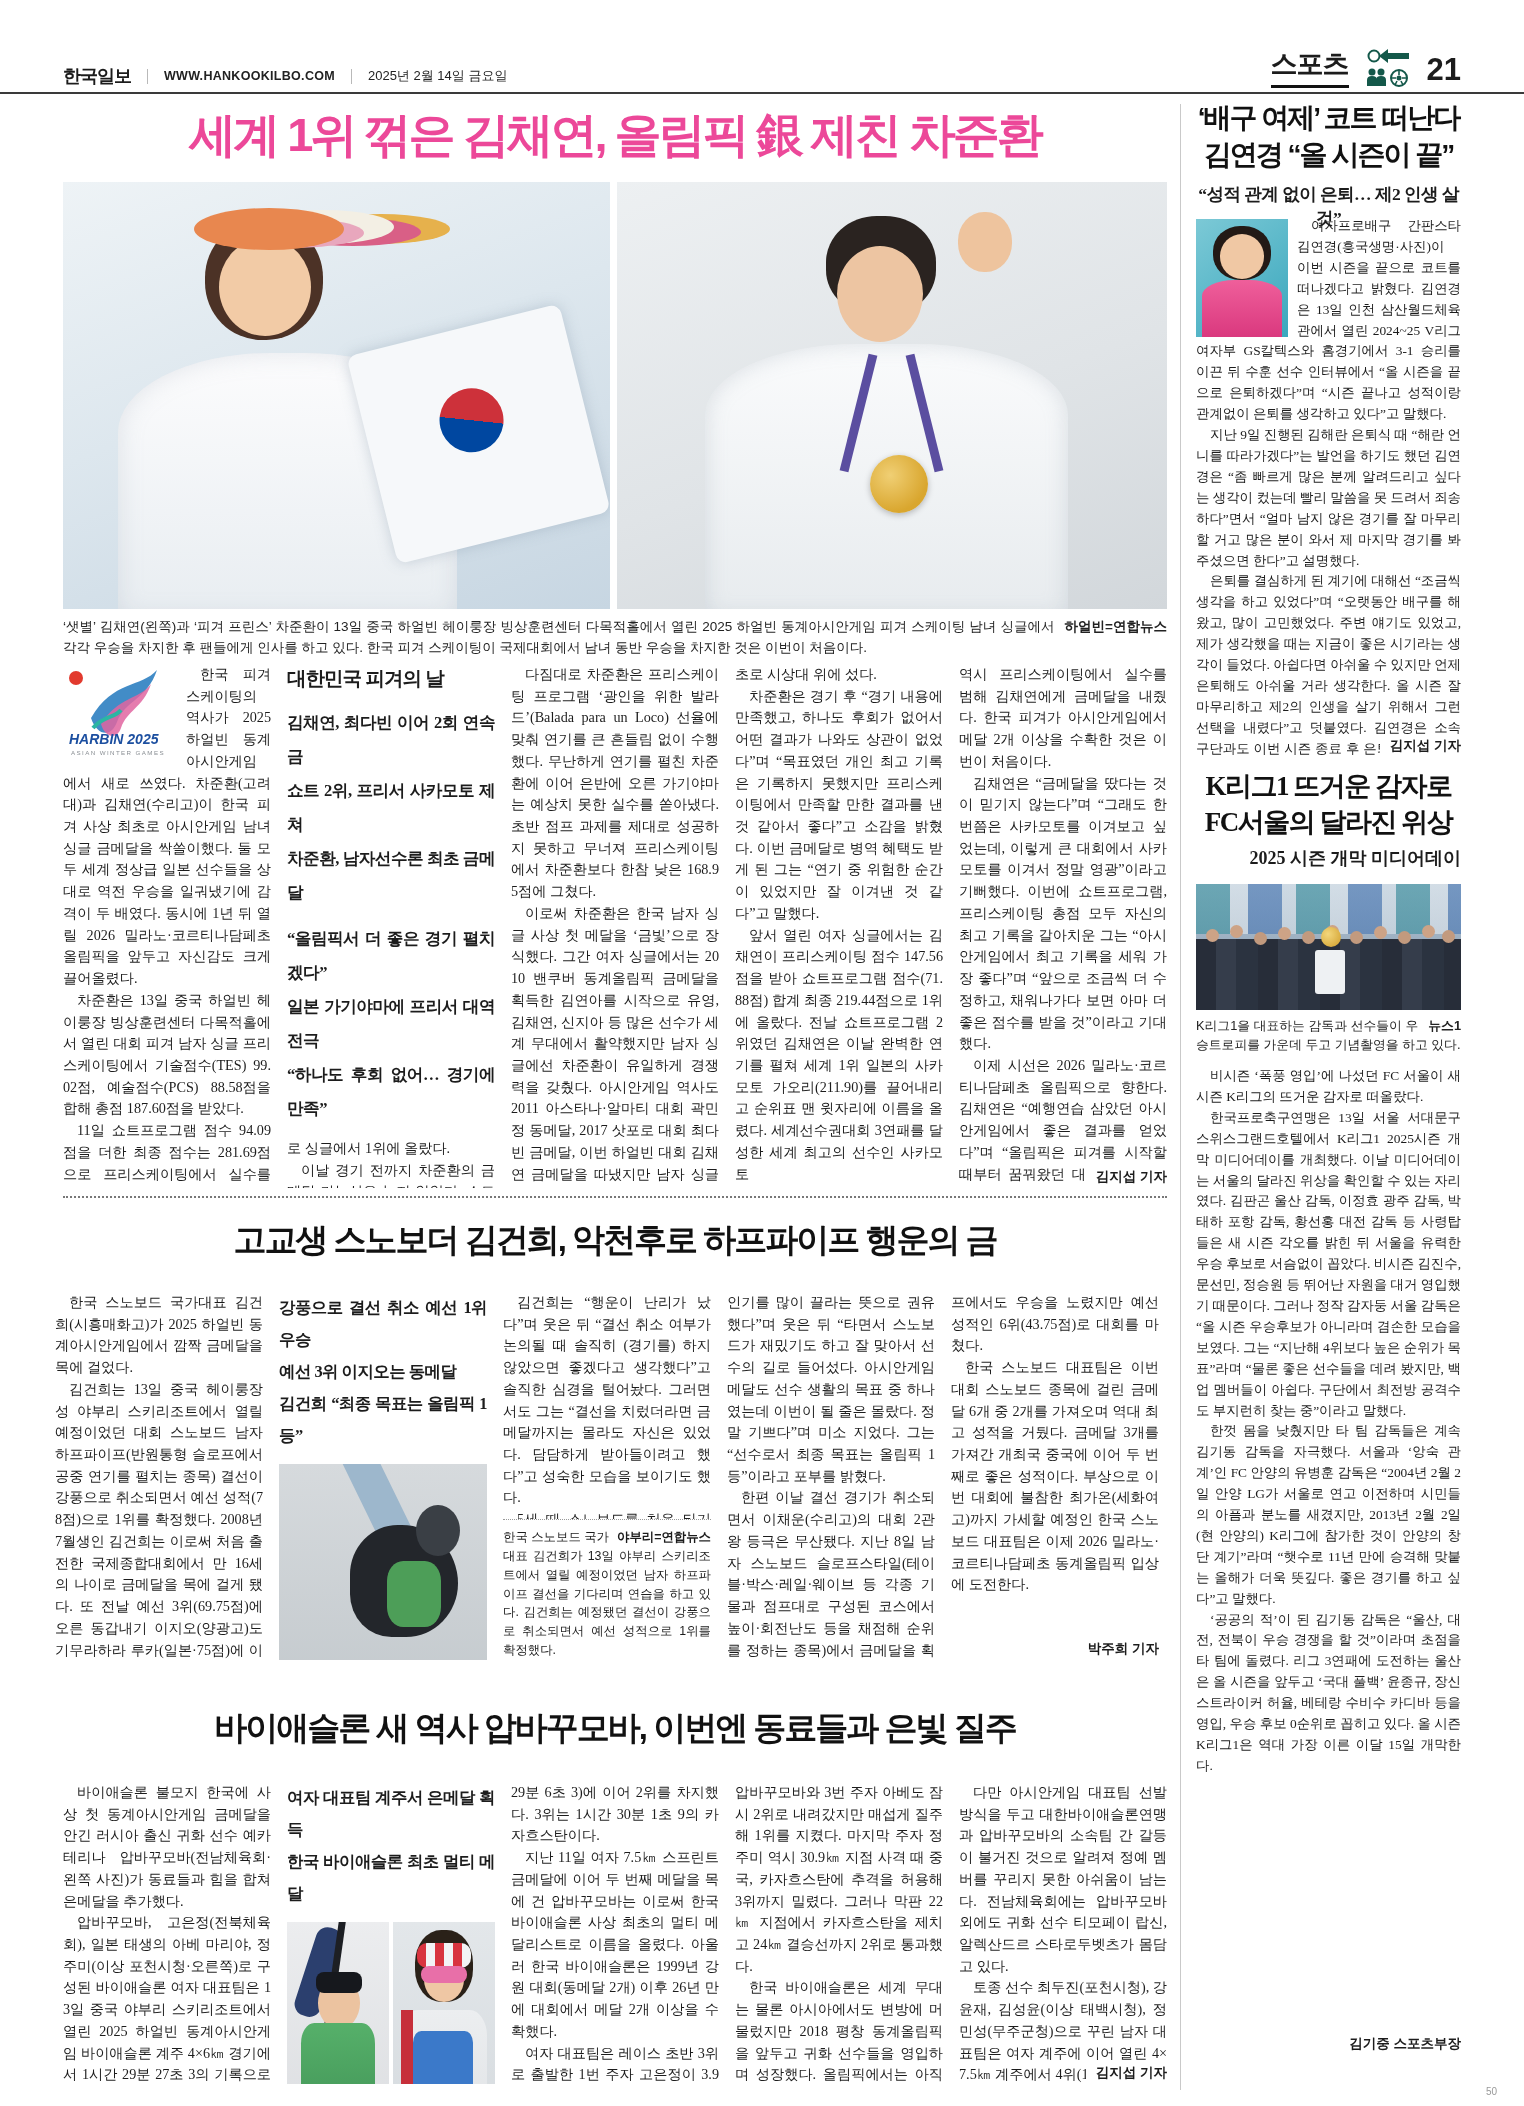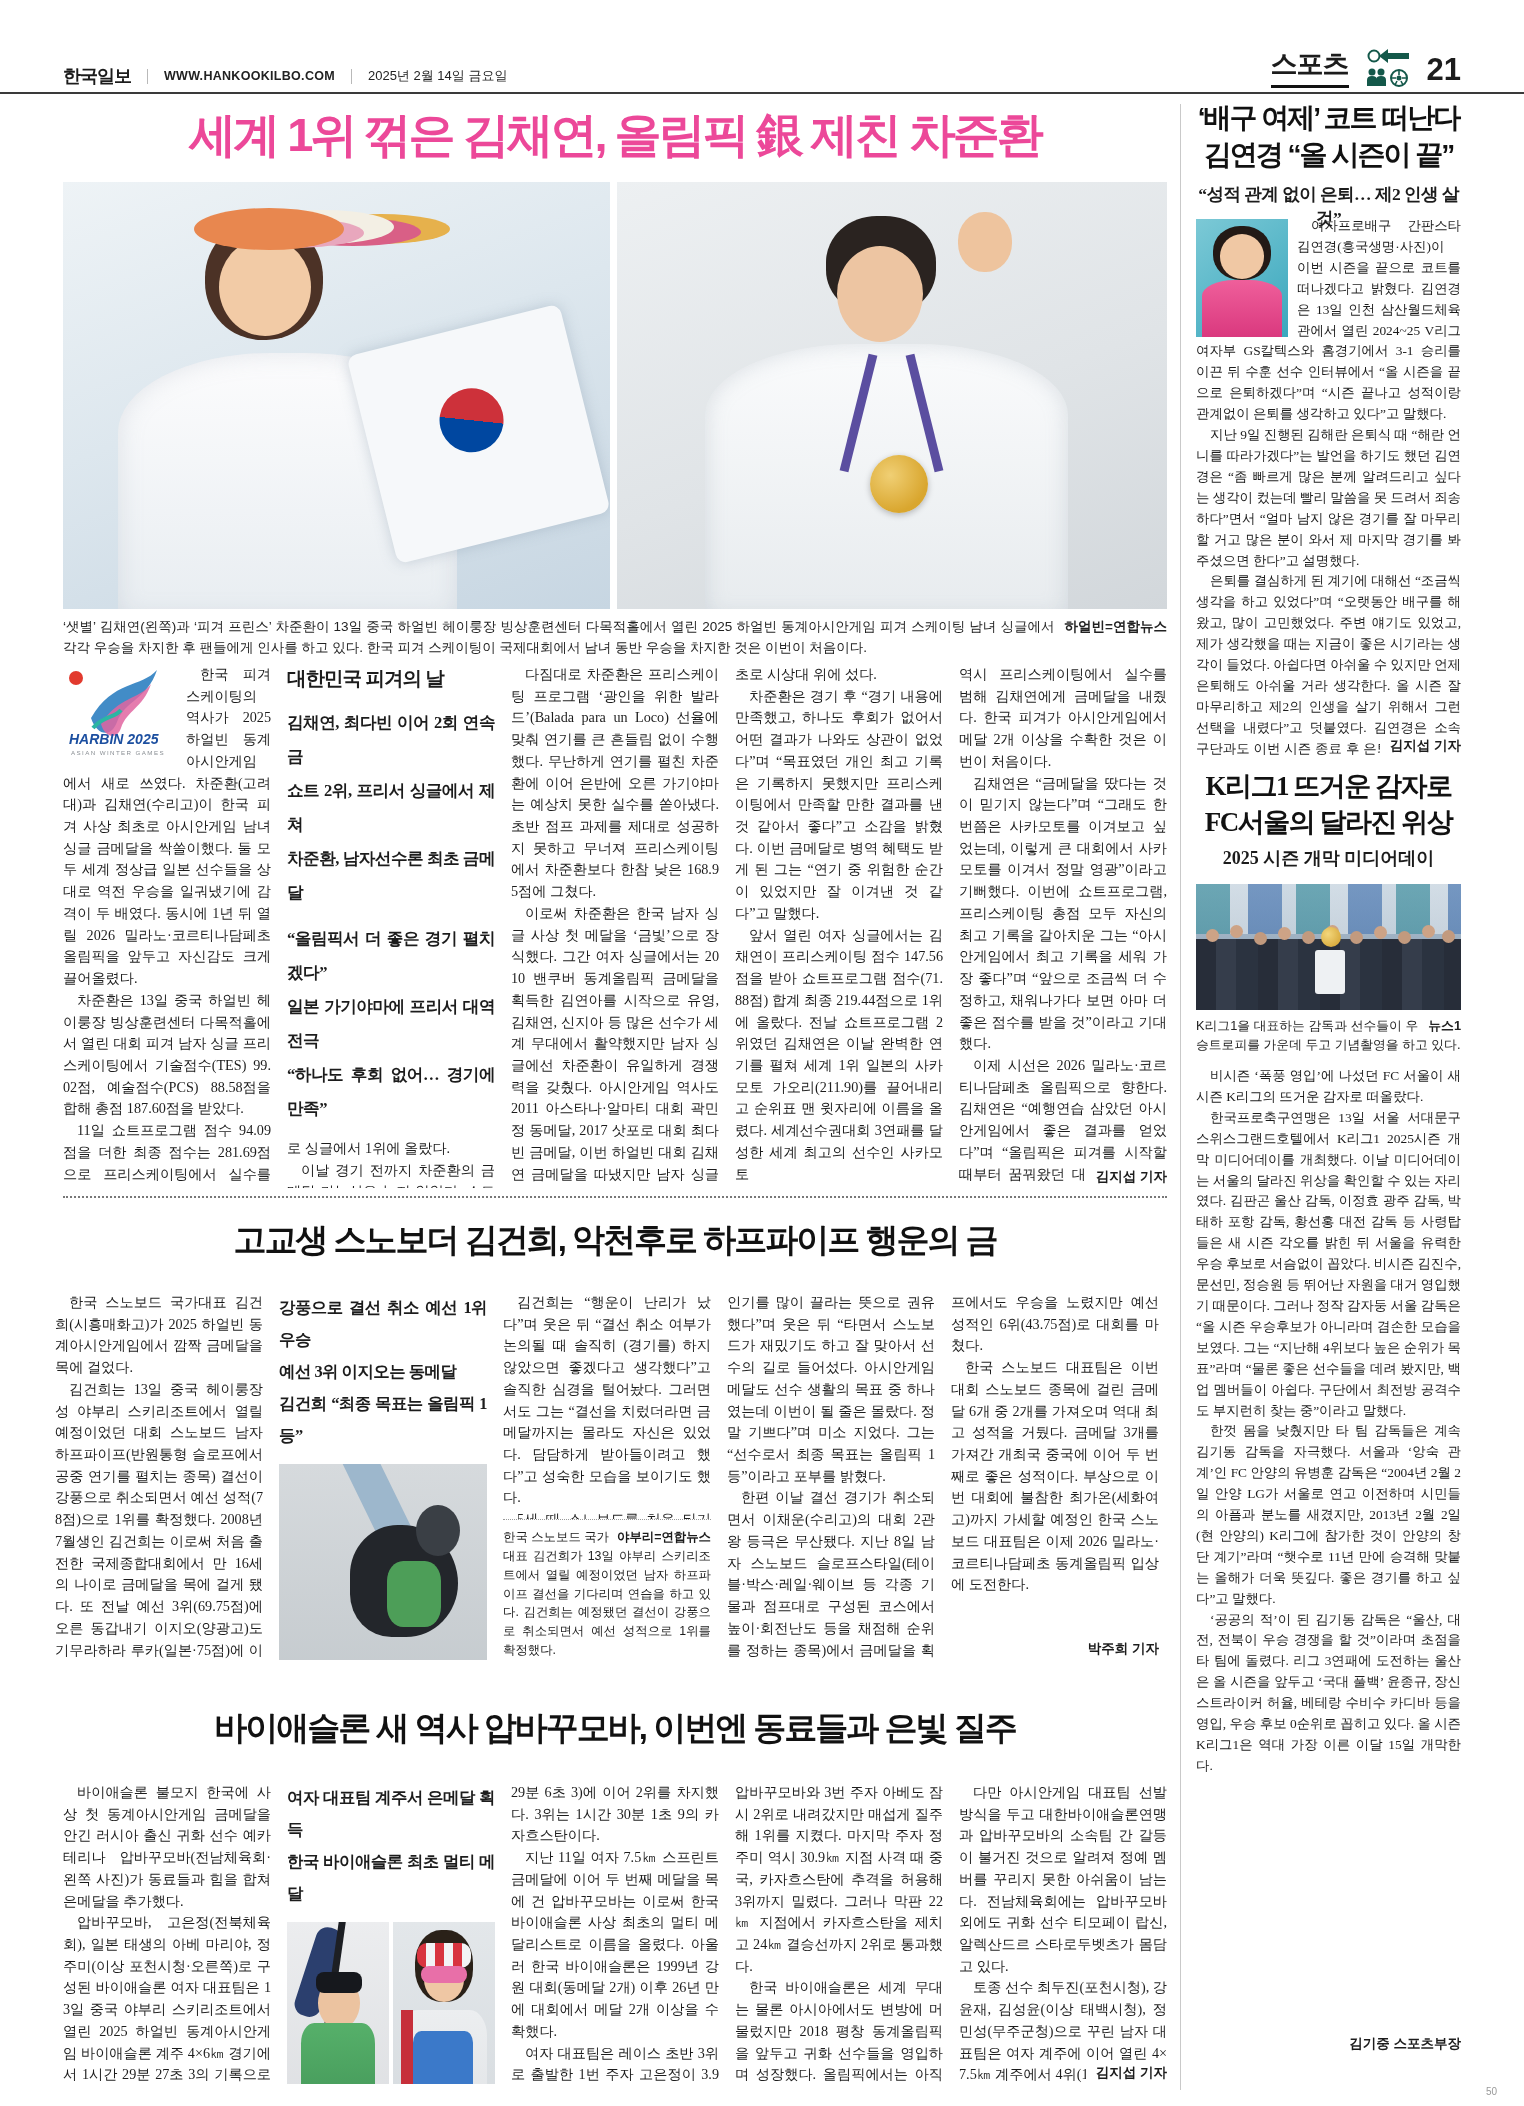--- a/index.html
+++ b/index.html
@@ -123,21 +123,21 @@
   
   .side{font-family:"Liberation Serif",serif;}
   .vol-head{position:absolute;left:1196px;top:100px;width:265px;text-align:center;
             font-family:"Liberation Sans",sans-serif;font-size:28px;font-weight:900;letter-spacing:-2px;line-height:1.32;color:#111;}
   .vol-sub{position:absolute;left:1196px;top:182px;width:265px;text-align:center;font-weight:700;font-size:17.5px;letter-spacing:-.5px;}
   .sbody{position:absolute;left:1196px;width:265px;overflow:hidden;font-size:13.4px;line-height:1.56;
          text-align:justify;word-break:break-all;}
   .vol-body{top:216px;height:540px;}
   .kl-head{position:absolute;left:1196px;top:768px;width:265px;text-align:center;
            font-size:27px;font-weight:800;letter-spacing:-1.5px;line-height:1.35;color:#111;}
-  .kl-sub{position:absolute;left:1196px;top:846px;width:265px;text-align:center;font-weight:700;font-size:18px;}
+  .kl-sub{position:absolute;left:1196px;top:846px;width:265px;text-align:right;font-weight:700;font-size:18px;}
   .kl-cap{position:absolute;left:1196px;top:1016px;width:265px;font-size:12.8px;line-height:1.5;}
   .kl-body{top:1066px;height:988px;}
   .page-mark{position:absolute;left:1486px;top:2086px;font-family:"Liberation Sans",sans-serif;font-size:10px;color:#999;}
 </style>
 </head>
 <body>
 
 <div class="page">
 
   <div class="header">
@@ -209,21 +209,21 @@
           <p>한국 피겨스케이팅의 역사가 2025 하얼빈 동계아시안게임에서 새로 쓰였다. 차준환(고려대)과 김채연(수리고)이 한국 피겨 사상 최초로 아시안게임 남녀 싱글 금메달을 싹쓸이했다. 둘 모두 세계 정상급 일본 선수들을 상대로 역전 우승을 일궈냈기에 감격이 두 배였다. 동시에 1년 뒤 열릴 2026 밀라노·코르티나담페초 올림픽을 앞두고 자신감도 크게 끌어올렸다.</p>
           <p>차준환은 13일 중국 하얼빈 헤이룽장 빙상훈련센터 다목적홀에서 열린 대회 피겨 남자 싱글 프리스케이팅에서 기술점수(TES) 99.02점, 예술점수(PCS) 88.58점을 합해 총점 187.60점을 받았다.</p>
           <p>11일 쇼트프로그램 점수 94.09점을 더한 최종 점수는 281.69점으로 프리스케이팅에서 실수를 연발한 일본의 가기야마 유마(272.76점)를 2위</p>
         </div>
     </div>
     <div class="col">
       <div class="fig-sub">
         <div class="kicker">대한민국 피겨의 날</div>
         <div class="sub-lines">
             <div class="bl">김채연, 최다빈 이어 2회 연속 금</div>
-            <div class="bl">쇼트 2위, 프리서 싱글에서 제쳐</div>
+            <div class="bl">쇼트 2위, 프리서 사카모토 제쳐</div>
             <div class="bl">차준환, 남자선수론 최초 금메달</div>
             <div class="bl">“올림픽서 더 좋은 경기 펼치겠다”</div>
             <div class="bl">일본 가기야마에 프리서 대역전극</div>
             <div class="bl">“하나도 후회 없어… 경기에 만족”</div>
           </div>
       </div>
       <div>
           <p class="noind">로 싱글에서 1위에 올랐다.</p>
           <p>이날 경기 전까지 차준환의 금메달 가능성은 높지 않았다. 쇼트프로그램에서 가기야마와 격차가 9점 넘게 벌어져 현실적인 목표는 2위였다. 점수 차이도 많이 나는 데다가, 가기야마는 2022 베이징 동계올림픽 남자 싱글에서 은메달을 목에 건 톱랭커(세계 3위)였기 때문이다. 차준환은 “역전을 위해 프로그램 난도를 올리지 않겠다”며 클린 연기에 집중할 뜻을 내비쳤다.</p>
         </div>

